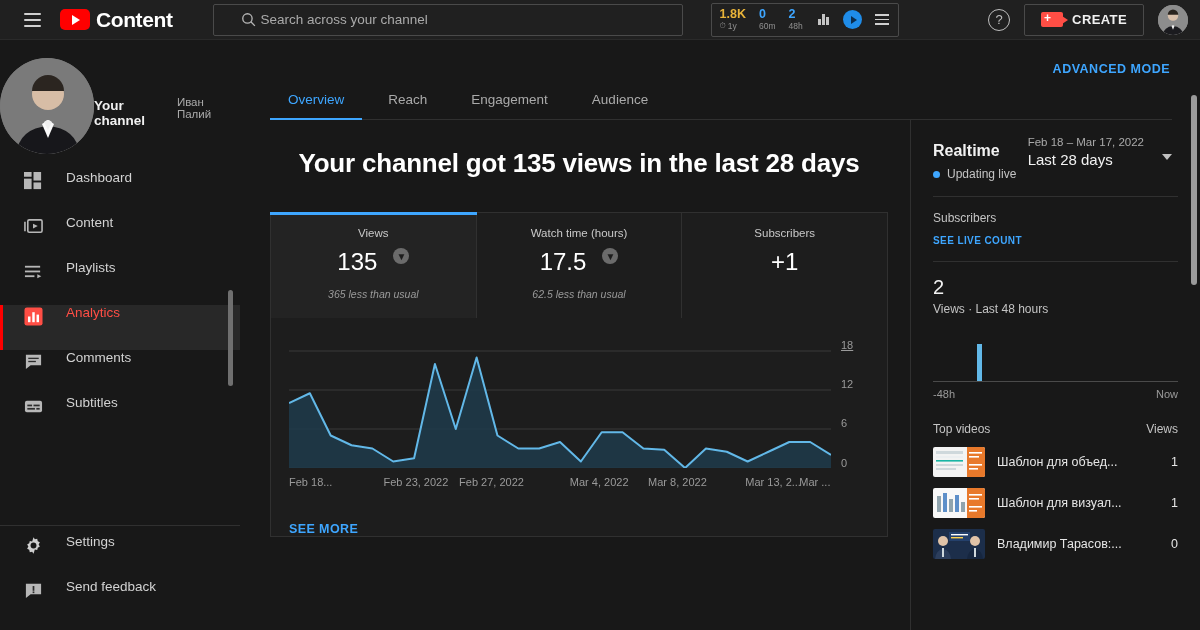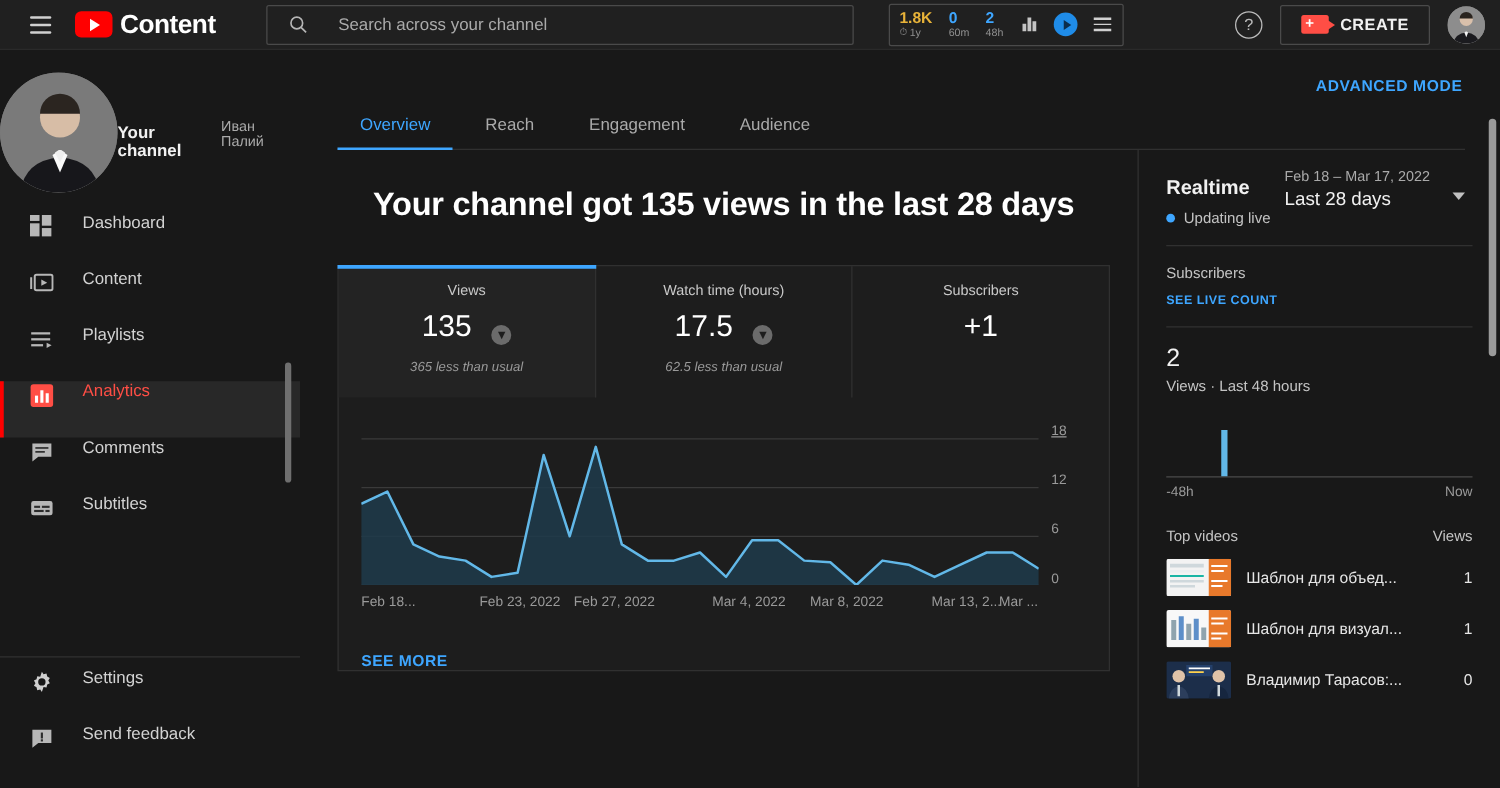--- a/index.html
+++ b/index.html
@@ -24,21 +24,21 @@
   .brand { display: flex; align-items: center; gap: 6px; margin-left: 8px; cursor: pointer; }
   .yt-logo { width: 30px; height: 21px; background: #ff0000; border-radius: 5px;
     display: flex; align-items: center; justify-content: center; }
   .yt-logo .tri { width: 0; height: 0; border-left: 8px solid #fff;
     border-top: 5px solid transparent; border-bottom: 5px solid transparent; margin-left: 2px; }
   .brand-text { font-size: 21px; font-weight: 700; letter-spacing: -0.4px; color: #fff; }
 
   .searchwrap { margin-left: 40px; }
   .searchbox {
     width: 470px; height: 32px; border: 1px solid #4a4a4a; border-radius: 2px;
-    background: #202020; display: flex; align-items: center; padding: 0 16px; gap: 24px;
+    background: #202020; display: flex; align-items: center; padding: 0 26px; gap: 4px;
   }
   .searchbox input {
     flex: 1; background: transparent; border: none; outline: none;
     color: #f1f1f1; font-size: 13.5px; font-family: "Liberation Sans", sans-serif;
   }
   .searchbox input::placeholder { color: #aaa; }
 
   .statbox {
     margin-left: 28px; height: 34px; border: 1px solid #4a4a4a; border-radius: 2px;
     display: flex; align-items: center; padding: 0 6px; gap: 9px;
@@ -130,21 +130,21 @@
 
   .card { margin-top: 33px; border: 1px solid #303030; background: #1d1d1d; }
   .metrics { display: flex; }
   .metric { flex: 1; padding: 14px 10px 18px 10px; text-align: center; position: relative;
     border-right: 1px solid #303030; cursor: pointer; }
   .metric:last-child { border-right: none; }
   .metric.active { background: #232323; }
   .metric.active::before { content:''; position:absolute; left:-1px; right:-1px; top:-1px;
     height: 3px; background: #3ea6ff; }
   .m-label { font-size: 11.5px; color: #c9c9c9; }
-  .m-value { font-size: 24px; margin-top: 9px; display: flex; align-items: flex-end;
+  .m-value { font-size: 24px; margin-top: 9px; display: flex; align-items: flex-start;
     justify-content: center; gap: 16px; color: #fff; }
   .down-ic { width: 16px; height: 16px; border-radius: 50%; background: #6b6b6b;
     display: inline-flex; align-items: center; justify-content: center; font-size: 10px; color: #1d1d1d; }
   .m-note { font-size: 10.5px; color: #9a9a9a; font-style: italic; margin-top: 12px; }
 
   .chartbox { position: relative; height: 186px; padding: 20px 56px 0 18px; }
   .chart-svg { width: 100%; height: 130px; display: block; }
   .ylabels { position: absolute; right: 12px; top: 14px; height: 132px; width: 34px; }
   .ylabels span { position: absolute; font-size: 11px; color: #9a9a9a; }
   .xlabels { display: flex; font-size: 11px; color: #9a9a9a; padding: 8px 0 0 16px;

